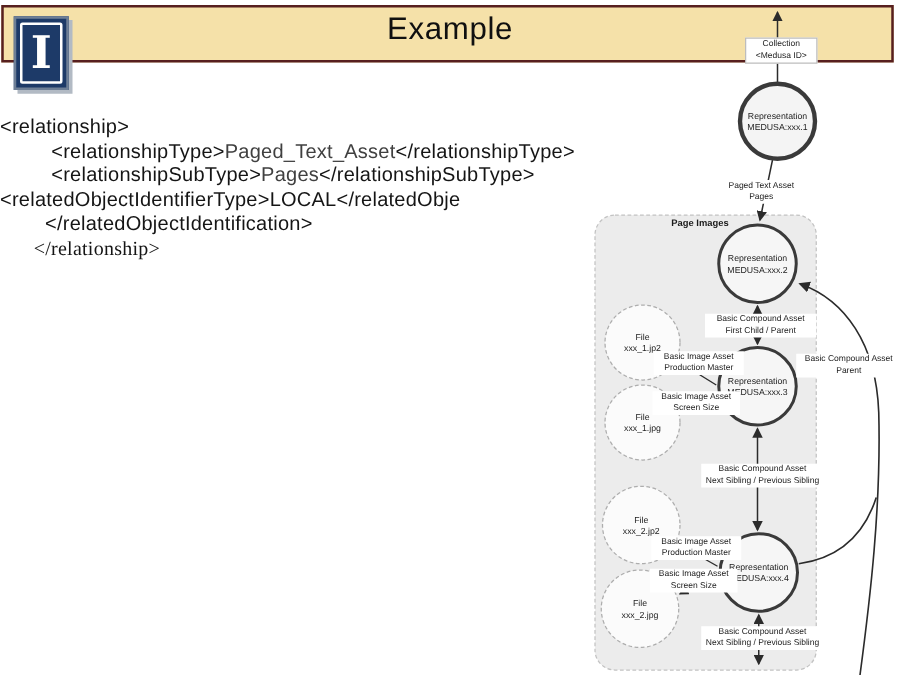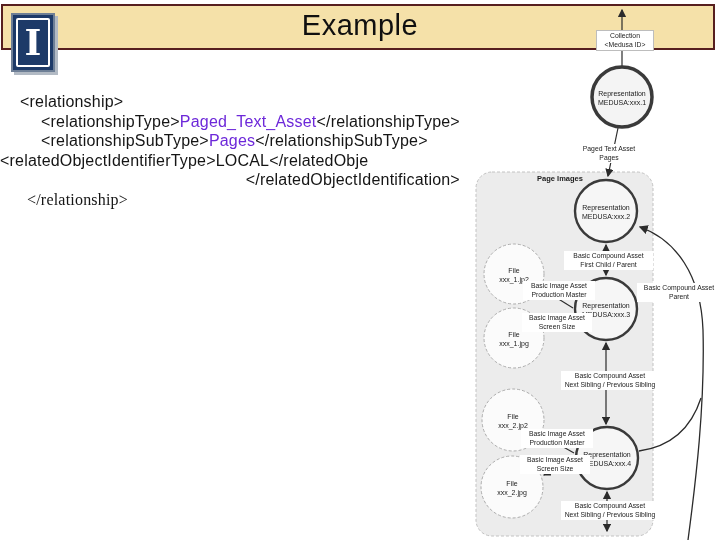--- a/index.html
+++ b/index.html
@@ -7,21 +7,21 @@
     width:720px;height:540px;position:relative;overflow:hidden;
     background:#ffffff;font-family:"Liberation Sans",sans-serif;
   }
   
   .title-band{
     position:absolute;left:1px;top:4px;width:714px;height:46px;
     background:#F5E1A9;border:2px solid #571F1F;box-sizing:border-box;
   }
   .slide-title{
     position:absolute;top:9px;left:0;width:720px;text-align:center;
-    font-size:29px;color:#101010;letter-spacing:0.5px;
+    font-size:25px;color:#101010;letter-spacing:0.5px;
   }
   
   .logo{
     position:absolute;left:11px;top:13px;width:44px;height:59px;
     background:#1D3A68;border:2px solid #6E7F96;box-sizing:border-box;
     box-shadow:3px 3px 0 #B2BAC4;z-index:4;
   }
   .logo-inner{
     position:absolute;left:3px;top:3px;right:3px;bottom:3px;
     border:2px solid #ffffff;border-radius:2px;
@@ -30,26 +30,26 @@
   .logo-i{
     color:#ffffff;font-family:"DejaVu Serif",serif;
     font-size:36px;font-weight:bold;line-height:1;margin-top:-2px;
   }
   
   .code{
     position:absolute;top:92px;left:0;z-index:1;
     font-size:16px;line-height:19.5px;color:#151515;white-space:nowrap;
     letter-spacing:0.2px;
   }
-  .code .ln1{padding-left:20px;}
+  .code .ln1{padding-left:0;}
   .code .ln2,.code .ln3,.code .ln4{padding-left:41px;}
   .code .ln5,.code .ln6{}
-  .code .ln7{padding-left:36px;text-align:right;}
+  .code .ln7{padding-left:36px;}
   .code .ln8{padding-left:27px;font-family:Liberation Serif, serif;}
-  .code .g{color:#6d28d9;}
+  .code .g{color:#404040;}
   
   .overlay-svg{position:absolute;left:0;top:0;z-index:2;pointer-events:none;}
   .dlabel{
     position:absolute;z-index:3;font-size:6.8px;line-height:8.5px;
     text-align:center;color:#1b1b1b;
   }
   .dlabel span{display:block;}
   .wbg{background:#ffffff;padding:1px 2px;}
   .bordered{border:1px solid #BDBDBD;}
   .ctext{

